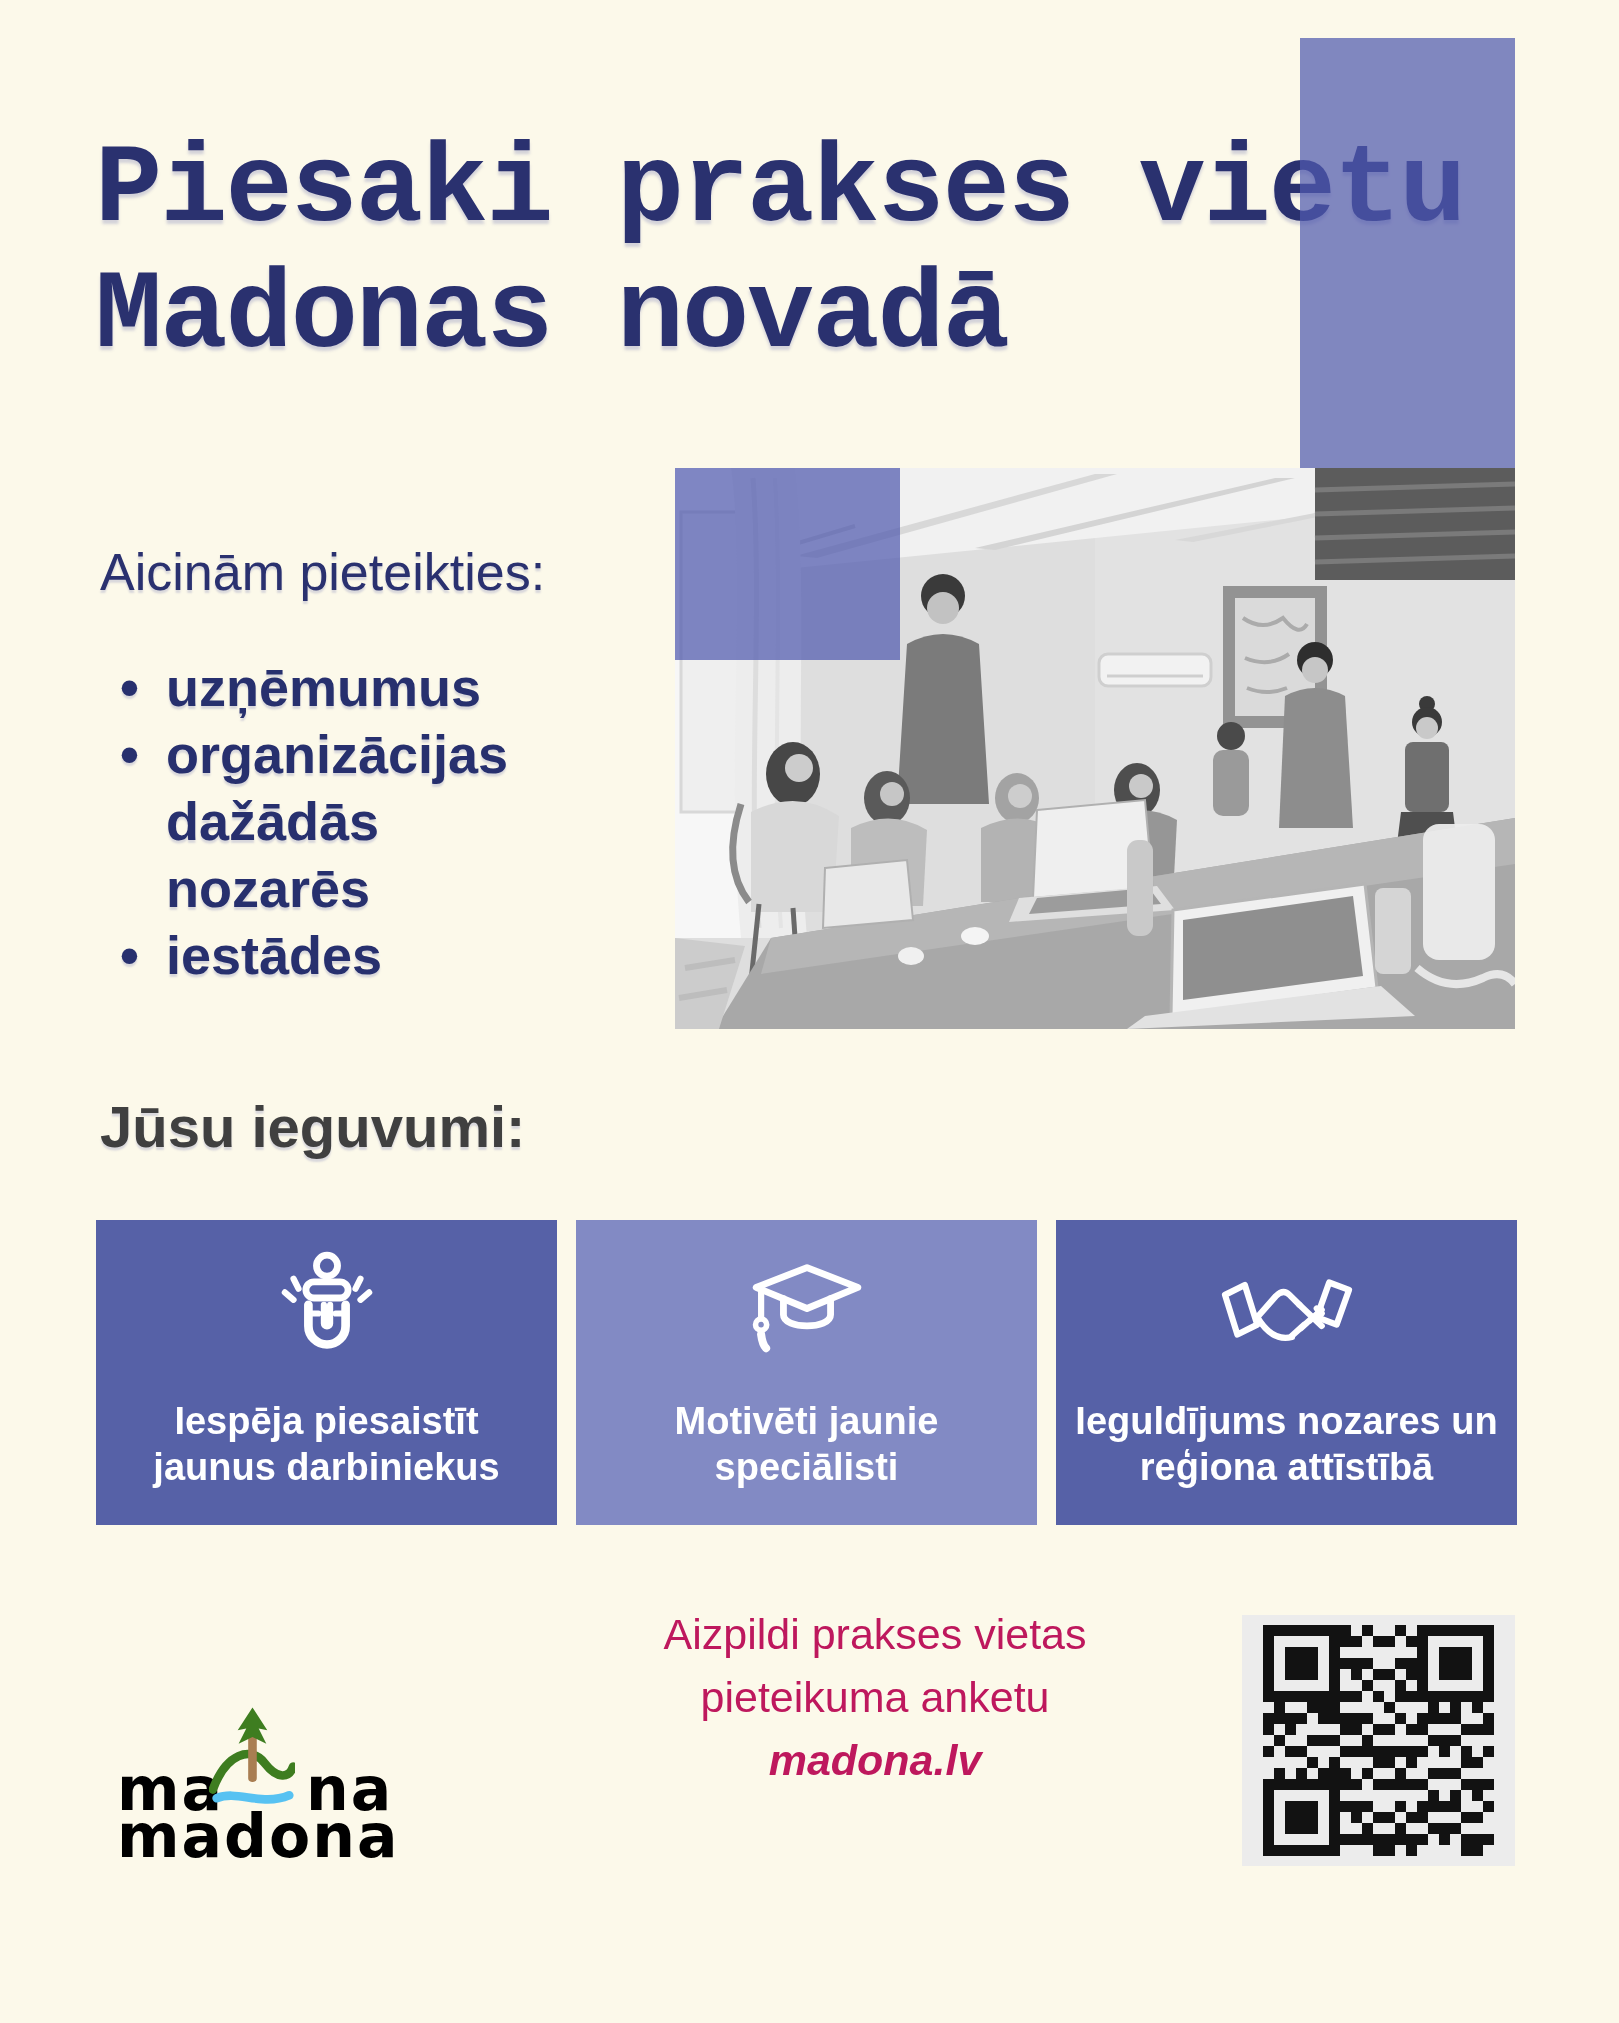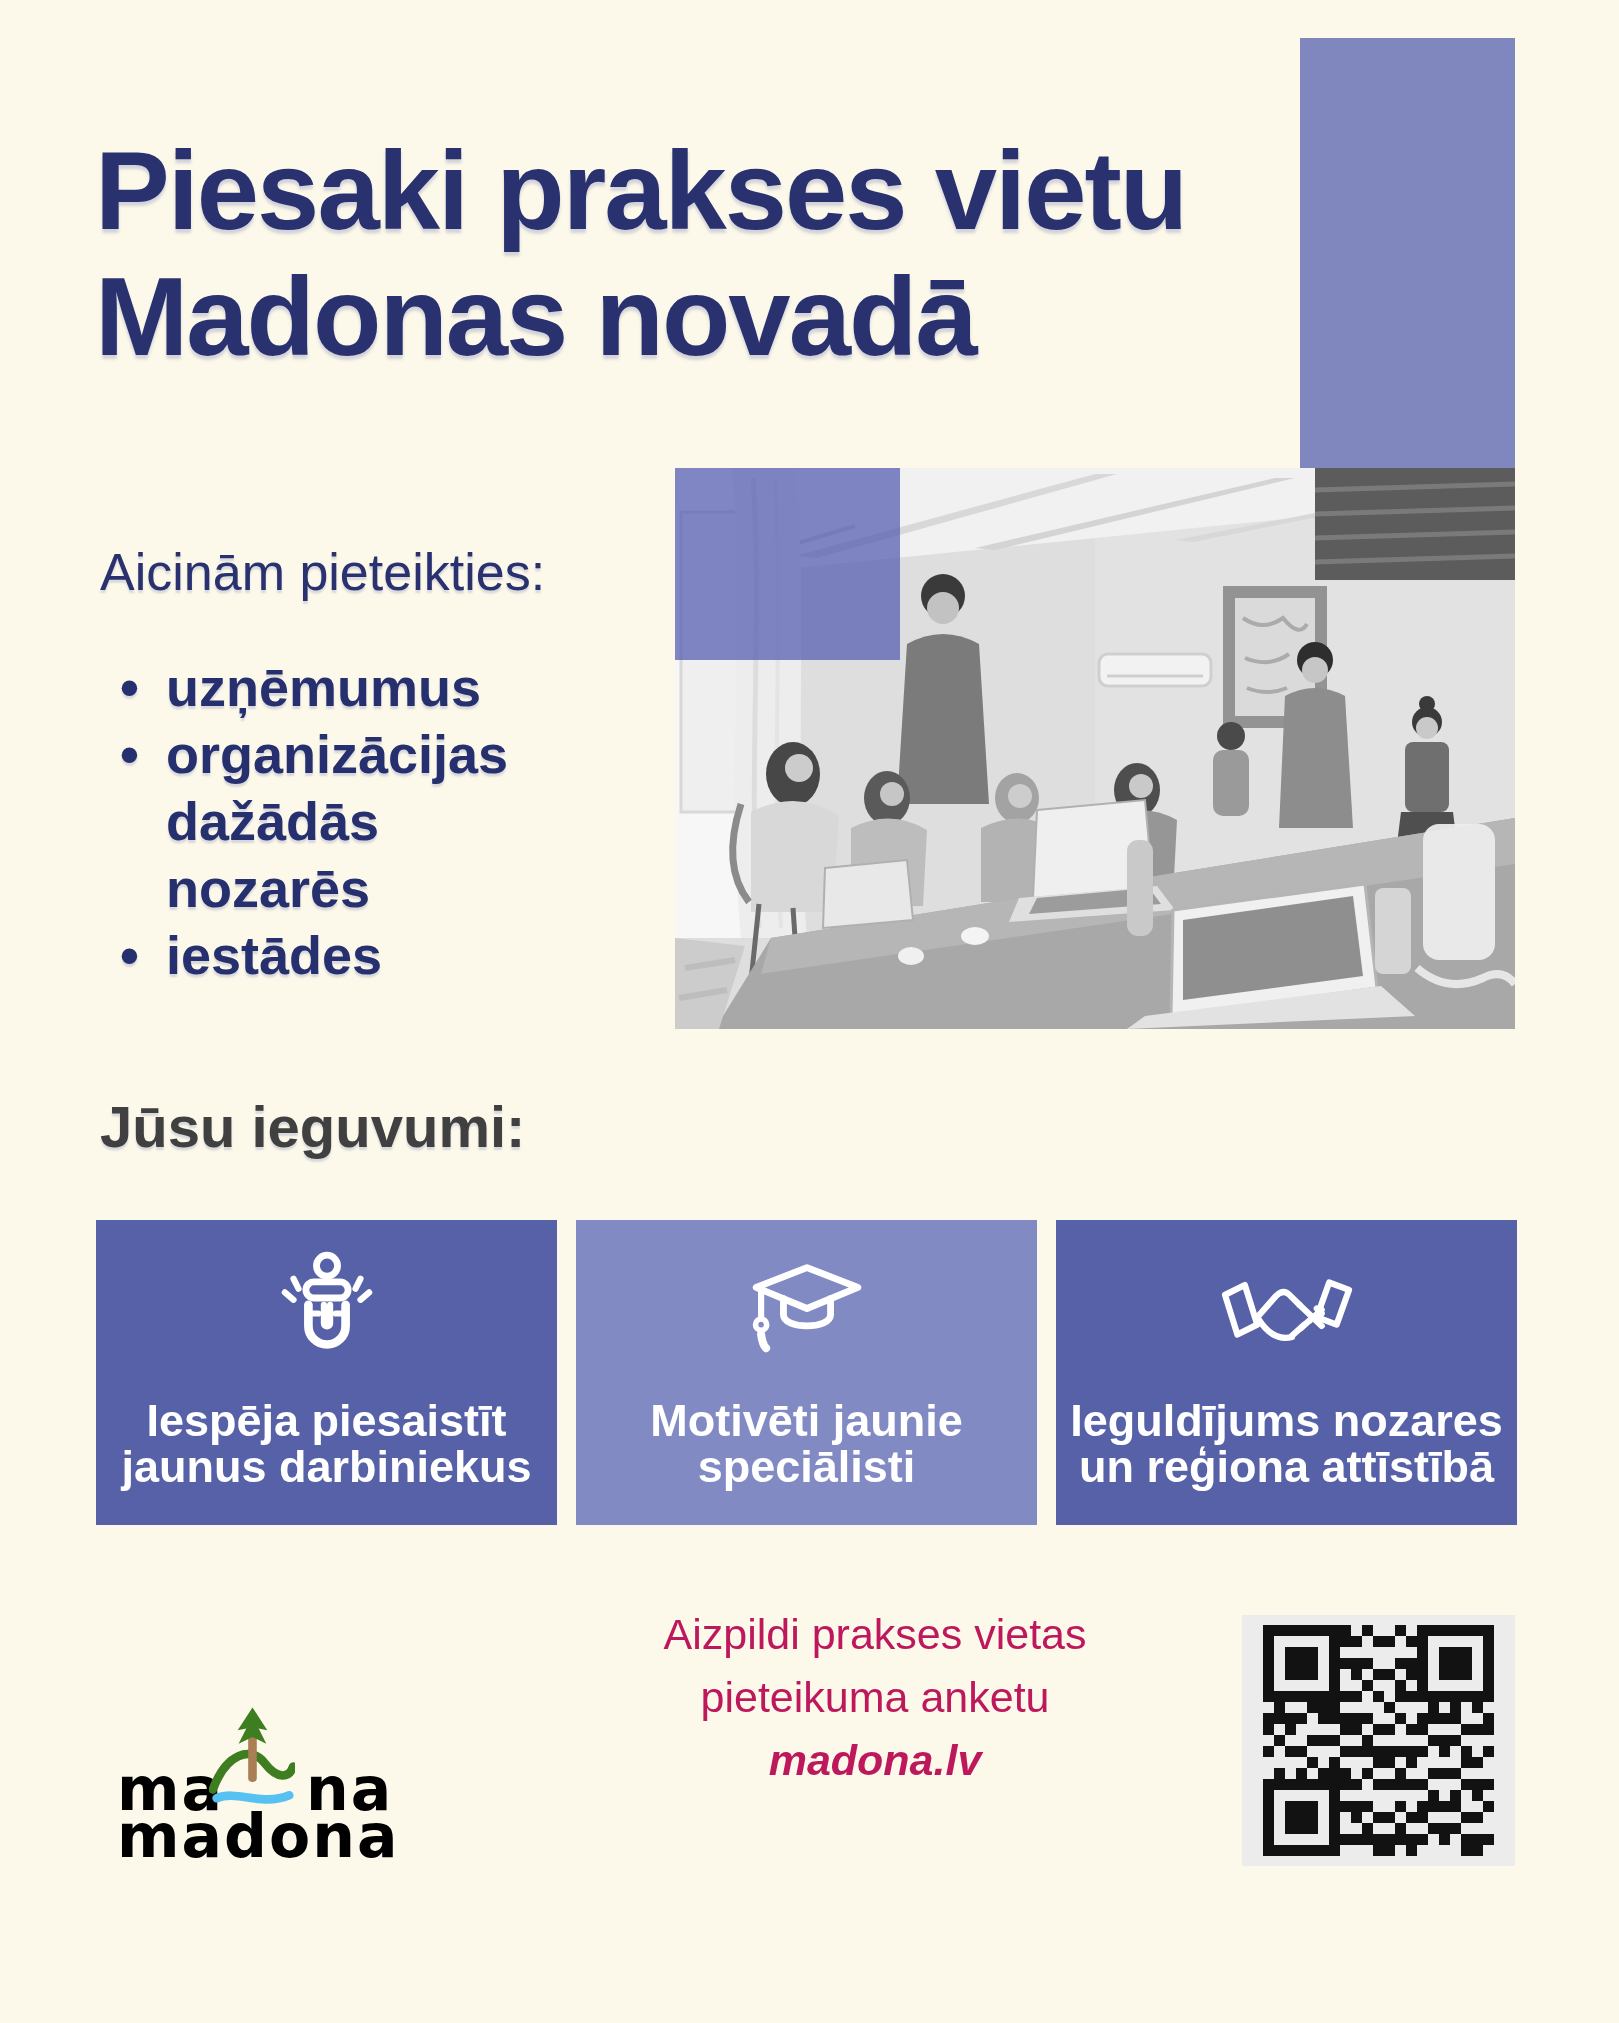--- a/index.html
+++ b/index.html
@@ -1,21 +1,21 @@
 <!DOCTYPE html>
 <html><head>
 <meta charset="utf-8">
 <style>
   html,body{margin:0;padding:0;background:#e8e4d8;}
   .poster{position:relative;width:1619px;height:2023px;background:#fcf9ea;overflow:hidden;
           font-family:"Liberation Sans",sans-serif;color:#2a316f;}
   .abs{position:absolute;}
 
   
-  .title{left:95px;top:128px;font-family:Liberation Sans, sans-serif;font-weight:700;
+  .title{left:95px;top:128px;font-family:Liberation Mono, monospace;font-weight:700;
          font-size:112px;line-height:126px;letter-spacing:-2px;color:#2a316f;
          text-shadow:0 4px 3px rgba(90,96,168,0.25);white-space:nowrap;}
 
   
   .invite-heading{left:100px;top:540px;font-size:52px;line-height:64px;color:#2a316f;
                   text-shadow:0 3px 2px rgba(90,96,168,0.22);}
   .invite-list{left:100px;top:638px;width:480px;list-style:none;margin:16px;padding:0;
                font-size:54px;font-weight:700;line-height:67px;color:#27306e;
                text-shadow:0 3px 2px rgba(90,96,168,0.22);}
   .invite-list li{position:relative;padding-left:50px;}
@@ -28,21 +28,21 @@
   .ov-tr{left:1300px;top:38px;width:215px;height:544px;background:rgba(80,90,175,0.72);}
 
   
   .benefits-heading{left:100px;top:1096px;font-size:58px;font-weight:700;line-height:62px;
                     color:#404040;text-shadow:0 3px 2px rgba(90,96,168,0.22);}
   .cards{left:96px;top:1220px;width:1421px;height:305px;display:flex;gap:19px;}
   .card{flex:1;display:flex;flex-direction:column;align-items:center;color:#ffffff;}
   .card.dark{background:#5661a7;}
   .card.light{background:#828ac4;}
   .card .icon{margin-top:26px;height:130px;display:flex;align-items:center;justify-content:center;}
-  .card .label{margin-top:22px;font-size:45px;font-weight:700;line-height:46px;
+  .card .label{margin-top:22px;font-size:38px;font-weight:700;line-height:46px;
                text-align:center;max-width:436px;}
 
   
   .cta{left:480px;top:1603px;width:790px;text-align:center;font-size:43px;line-height:63px;
        color:#be185d;}
   .cta .link{font-weight:700;font-style:italic;}
 
   .logo{left:117px;top:1766px;width:320px;color:#000000;}
   .logo .line{font-family:"DejaVu Sans",sans-serif;font-weight:700;font-size:60px;
               line-height:47px;letter-spacing:2px;display:flex;align-items:baseline;}

